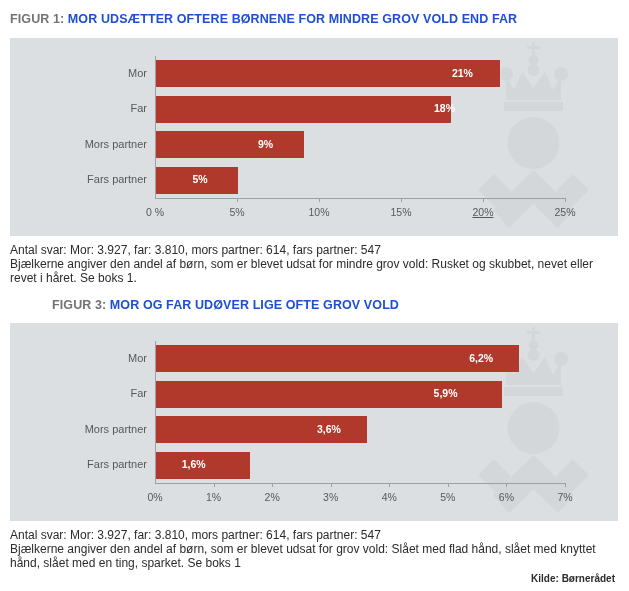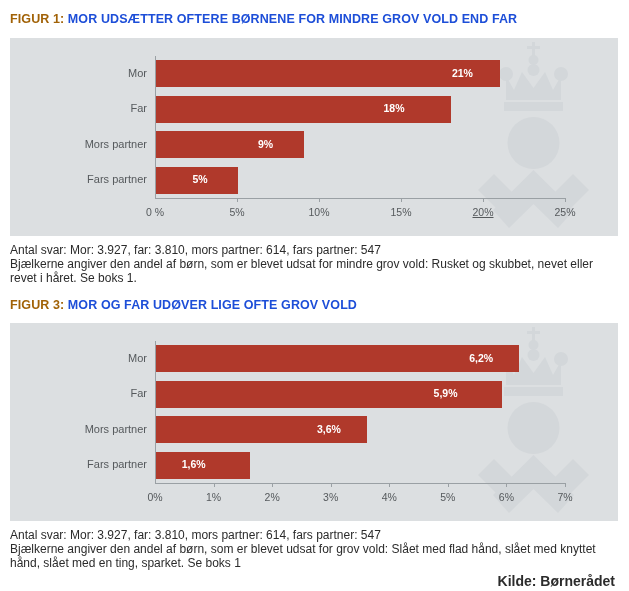--- a/index.html
+++ b/index.html
@@ -25,21 +25,21 @@
 
   
   .fig-title {
     position: absolute;
     left: 10px;
     font-size: 12.5px;
     font-weight: bold;
     letter-spacing: 0.1px;
     white-space: nowrap;
   }
-  .fig-title .lead { color: #a16207; }
+  .fig-title .lead { color: #737373; }
   .fig-title .rest { color: #1d4ed8; }
 
   
   .panel {
     position: absolute;
     left: 10px;
     width: 608px;
     background: #dcdfe1;
     overflow: hidden;
   }
@@ -114,21 +114,21 @@
     position: absolute;
     left: 10px;
     width: 612px;
     font-size: 12px;
     line-height: 14px;
     color: #2b2b2b;
   }
   .source {
     position: absolute;
     right: 14px;
-    font-size: 14px;
+    font-size: 10px;
     font-weight: bold;
     color: #2b2b2b;
   }
 </style>
 </head>
 <body>
 
 <div class="page">
 
   <div class="fig-title" style="top:12px;">
@@ -166,37 +166,37 @@
         <div class="tick" style="left: 391px; top: 160px;"></div>
         <div class="tick-label" style="left: 391px; top: 168px;">15%</div>
         <div class="tick" style="left: 473px; top: 160px;"></div>
         <div class="tick-label" style="left: 473px; top: 168px; text-decoration: underline;">20%</div>
         <div class="tick" style="left: 555px; top: 160px;"></div>
         <div class="tick-label" style="left: 555px; top: 168px;">25%</div>
         <div class="bar" style="left: 146px; top: 22.25px; width: 344.4px; height: 27px;"></div>
         <div class="bar-value" style="left: 422.4px; top: 28.75px; width: 60px; text-align: center;">21%</div>
         <div class="cat-label" style="left: 20px; width: 117px; top: 28.75px;">Mor</div>
         <div class="bar" style="left: 146px; top: 57.75px; width: 295.2px; height: 27px;"></div>
-        <div class="bar-value" style="left: 354px; top: 64.25px; width: 60px; text-align: center;">18%</div>
+        <div class="bar-value" style="left: 385px; top: 64.25px; width: 60px; text-align: right;">18%</div>
         <div class="cat-label" style="left: 20px; width: 117px; top: 64.25px;">Far</div>
         <div class="bar" style="left: 146px; top: 93.25px; width: 147.6px; height: 27px;"></div>
         <div class="bar-value" style="left: 225.6px; top: 99.75px; width: 60px; text-align: center;">9%</div>
         <div class="cat-label" style="left: 20px; width: 117px; top: 99.75px;">Mors partner</div>
         <div class="bar" style="left: 146px; top: 128.75px; width: 82px; height: 27px;"></div>
         <div class="bar-value" style="left: 160px; top: 135.25px; width: 60px; text-align: center;">5%</div>
         <div class="cat-label" style="left: 20px; width: 117px; top: 135.25px;">Fars partner</div>
       </div>
   </div>
 
   <div class="note" style="top:243px;">
     <div>Antal svar:  Mor: 3.927, far: 3.810, mors partner: 614, fars partner: 547</div>
     <div>Bjælkerne angiver den andel af børn, som er blevet udsat for mindre grov vold: Rusket og skubbet, nevet eller revet i håret. Se boks 1.</div>
   </div>
 
-  <div class="fig-title" style="top:298px;">
+  <div class="fig-title" style="top:298px;margin-left:42px;">
     <span class="lead">FIGUR 3:</span>
     <span class="rest">MOR OG FAR UDØVER LIGE OFTE GROV VOLD</span>
   </div>
 
   <div class="panel" id="panel-2" style="top:323px;height:198px;">
     <div class="watermark">
       <svg width="160" height="198" viewBox="0 0 160 198" xmlns="http://www.w3.org/2000/svg">
         <g fill="#d3d7da">
           <rect x="78" y="4" width="3" height="14"></rect>
           <rect x="73" y="8" width="13" height="3"></rect>

